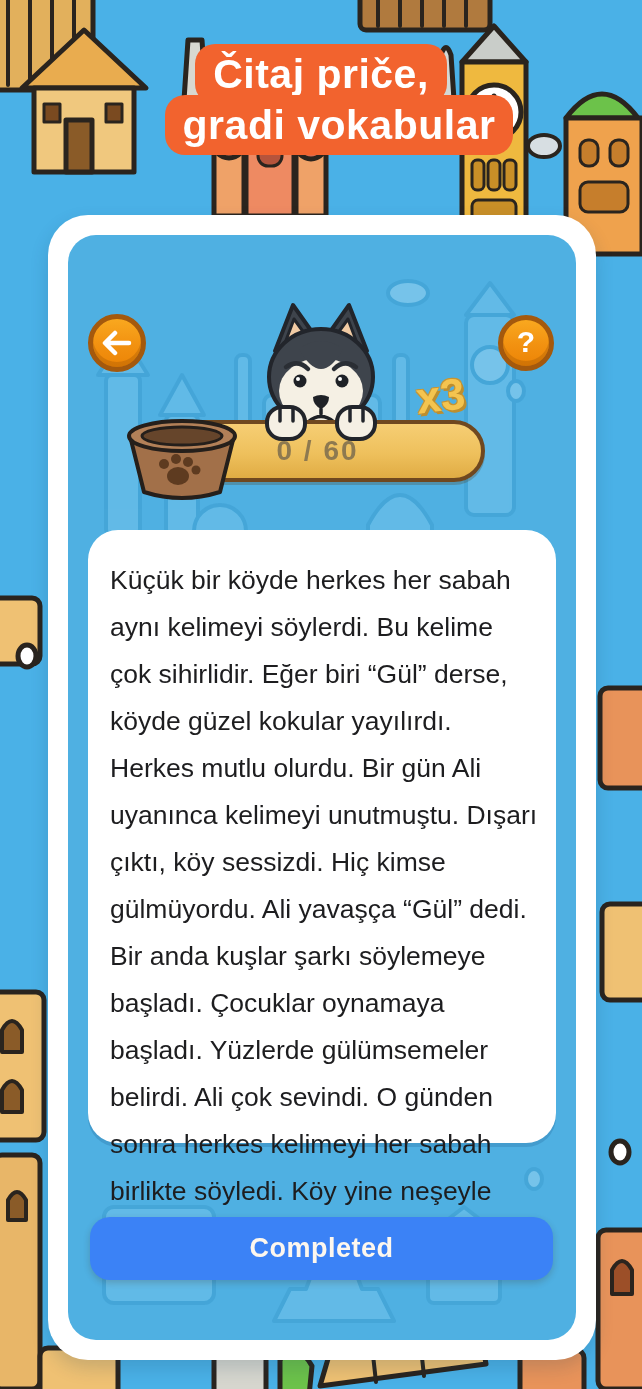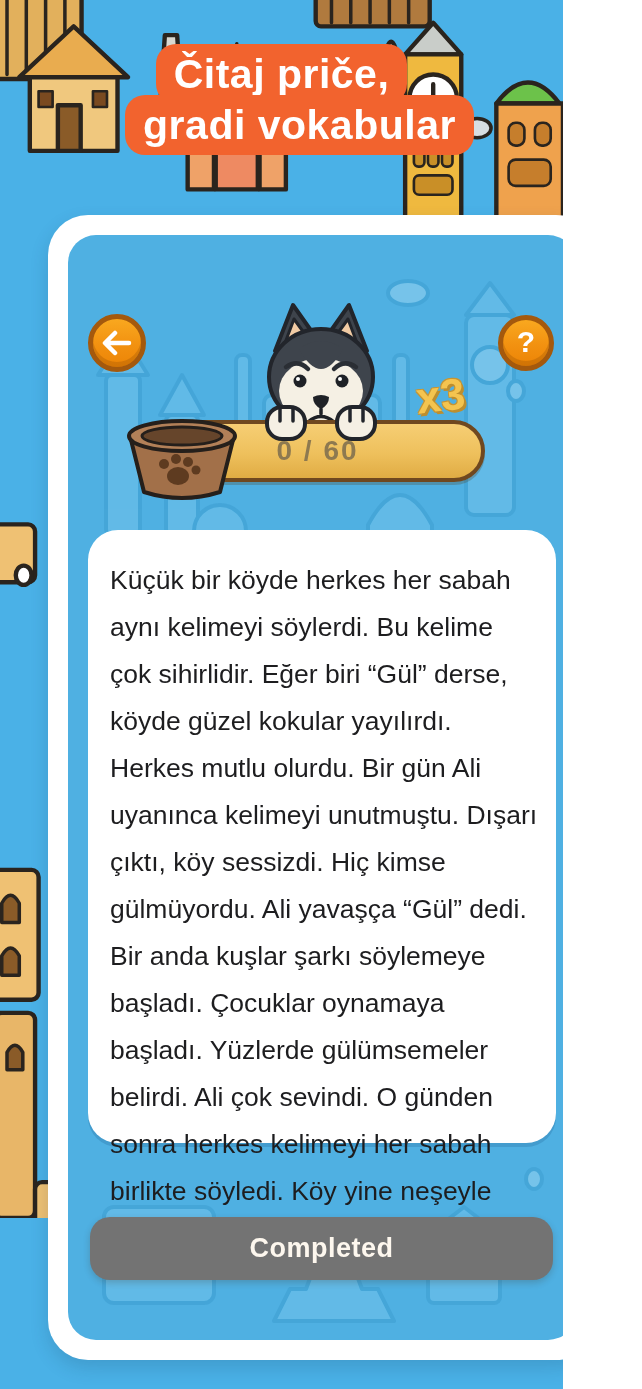--- a/index.html
+++ b/index.html
@@ -1,19 +1,19 @@
 <!DOCTYPE html>
 <html><head>
 <meta charset="utf-8">
 <style>
   * { margin:0; padding:0; box-sizing:border-box; }
   html,body { width:642px; height:1389px; }
   body { font-family:"Liberation Sans", sans-serif; overflow:hidden; }
 
-  .screen { position:relative; width:563px; height:1389px; background:#4AB1E7; overflow:hidden; }
+  .screen { position:relative; width:642px; height:1389px; background:#4AB1E7; overflow:hidden; }
 
   .bg-doodles { position:absolute; inset:0; }
 
   
   .title-wrap { position:absolute; top:44px; left:0; width:100%; display:flex; flex-direction:column; align-items:center; z-index:5; }
   .title-line { display:inline-block; background:#F2632E; color:#FFFFFF; font-weight:800; font-size:41px; line-height:56px; padding:2px 18px; border-radius:20px; letter-spacing:0.5px; }
   .title-line.l2 { margin-top:-9px;margin-left:36px; }
 
   
   .card { position:absolute; left:48px; top:215px; width:548px; height:1145px; background:#FFFFFF; border-radius:40px; box-shadow:0 8px 18px rgba(20,60,90,0.18); z-index:4; }
@@ -49,21 +49,21 @@
 
   
   .story-panel { position:absolute; left:20px; top:295px; width:468px; height:613px;
     background:#FFFFFF; border-radius:30px; z-index:2;
     box-shadow:0 4px 0 rgba(40,110,160,0.30);
     padding:27px 18px 0 22px; }
   .story-text { color:#1D1D1F; font-size:26.5px; line-height:47px; font-weight:400; }
 
   
   .completed-btn { position:absolute; left:22px; top:982px; width:463px; height:63px; z-index:2;
-    background:#737373; border:none; border-radius:20px; cursor:pointer;
+    background:#3b82f6; border:none; border-radius:20px; cursor:pointer;
     display:flex; align-items:center; justify-content:center;
     box-shadow:0 3px 7px rgba(60,30,0,0.20); }
   .completed-label { color:#FDF7EE; font-size:27px; font-weight:700; letter-spacing:0.5px; }
 </style>
 </head>
 <body>
 
 <div class="screen">
 
   <svg class="bg-doodles" viewBox="0 0 642 1389" xmlns="http://www.w3.org/2000/svg">

